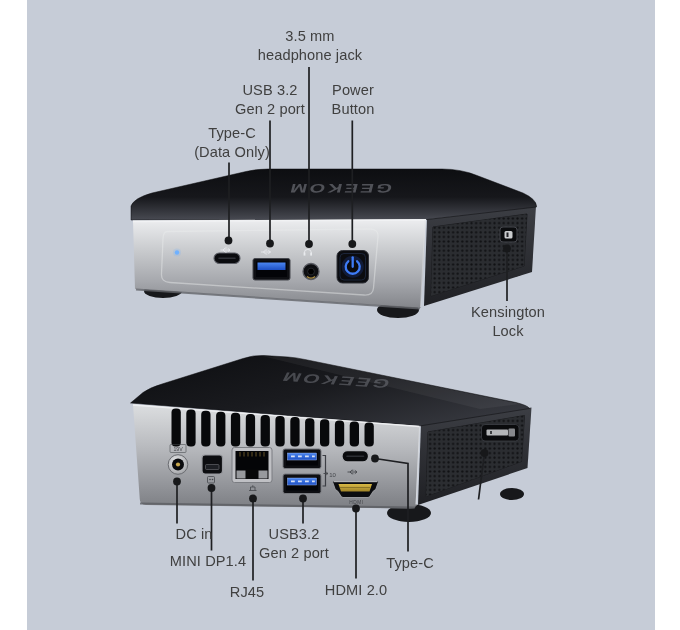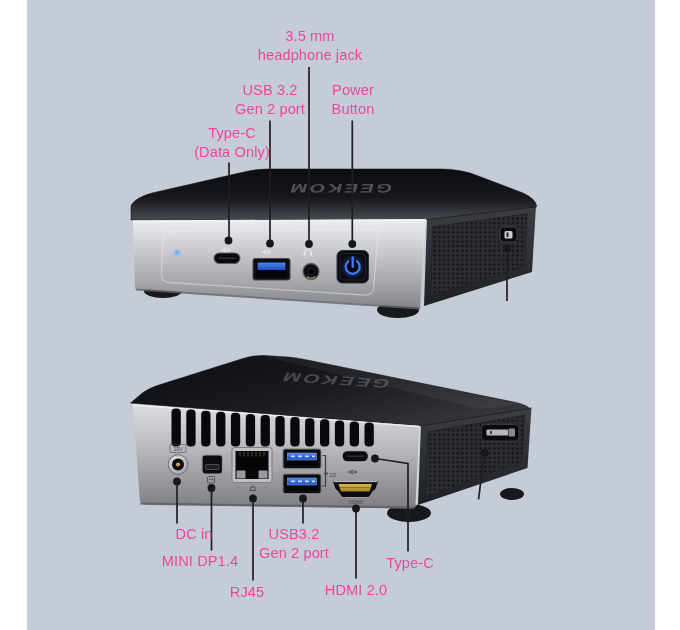--- a/index.html
+++ b/index.html
@@ -1,21 +1,21 @@
 <!DOCTYPE html>
 <html><head>
 <meta charset="utf-8">
 <style>
   html,body{margin:0;padding:0;}
   .page{position:relative;width:680px;height:630px;background:#ffffff;overflow:hidden;
         font-family:"Liberation Sans",sans-serif;}
   svg{position:absolute;left:0;top:0;}
   svg text{font-family:"Liberation Sans",sans-serif;}
   .label{position:absolute;transform:translateX(-50%);text-align:center;
-         font-size:14.6px;line-height:18.5px;font-weight:500;color:#ec4899;
+         font-size:14.6px;line-height:18.5px;font-weight:500;color:#404040;
          white-space:pre-line;letter-spacing:.1px;}
 </style>
 </head>
 <body>
 
 <div class="page">
 
 <svg width="680" height="630" viewBox="0 0 680 630">
   <defs>
     <linearGradient id="silverFront" x1="0" y1="0" x2="0" y2="1">
@@ -271,21 +271,23 @@
 </svg>
 
 <div class="label" style="left:310px;top:27px">3.5 mm
 headphone jack</div>
 <div class="label" style="left:270px;top:81px">USB 3.2
 Gen 2 port</div>
 <div class="label" style="left:353px;top:81px">Power
 Button</div>
 <div class="label" style="left:232px;top:124px">Type-C
 (Data Only)</div>
+<div class="label" style="left:508px;top:303px">Kensington
+Lock</div>
 <div class="label" style="left:194px;top:525px">DC in</div>
-<div class="label" style="left:200px;top:552px">MINI DP1.4</div>
+<div class="label" style="left:208px;top:552px">MINI DP1.4</div>
 <div class="label" style="left:247px;top:583px">RJ45</div>
 <div class="label" style="left:294px;top:525px">USB3.2
 Gen 2 port</div>
 <div class="label" style="left:356px;top:581px">HDMI 2.0</div>
 <div class="label" style="left:410px;top:554px">Type-C</div>
 
 </div>
 
 </body></html>

